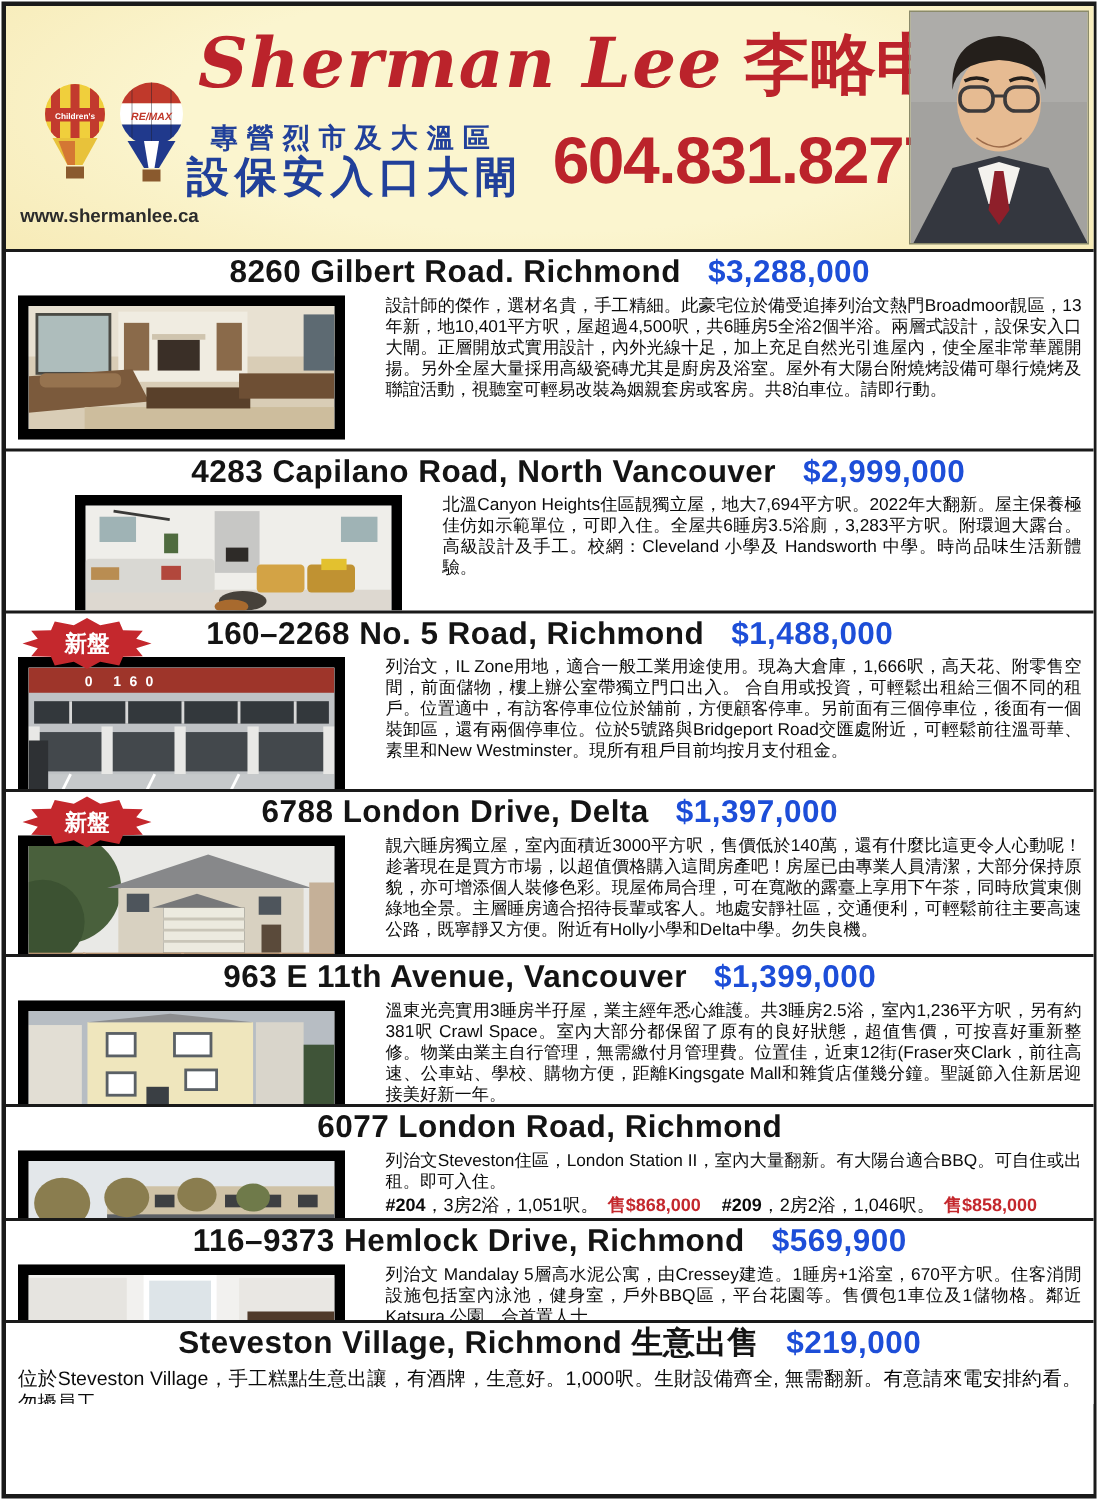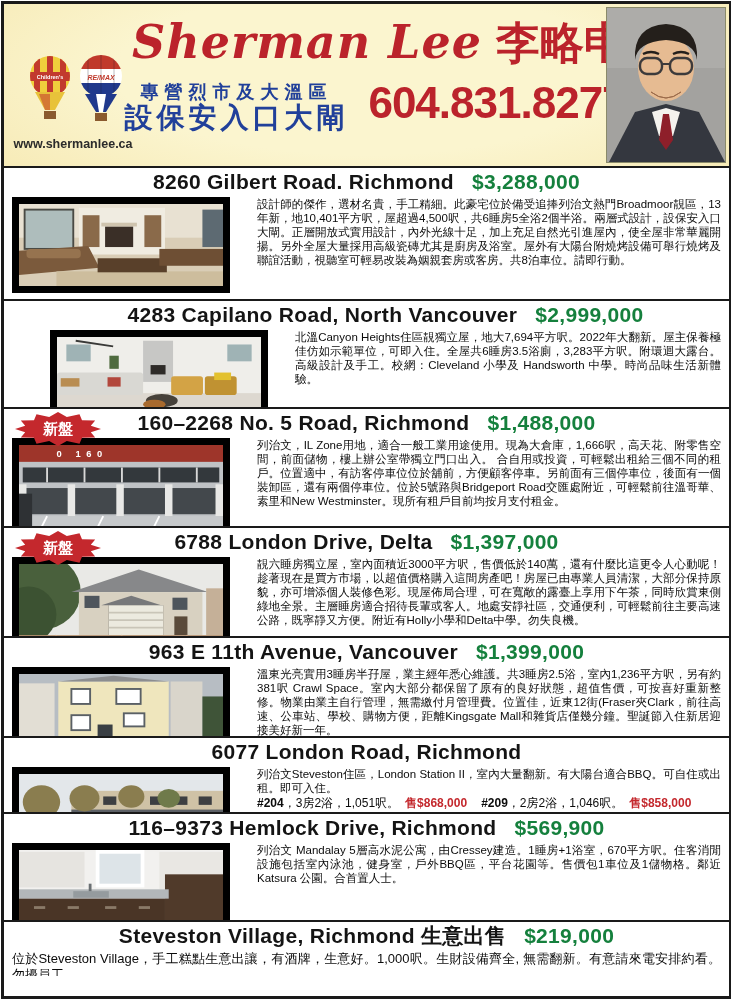--- a/index.html
+++ b/index.html
@@ -6,32 +6,32 @@
   body{width:731px;height:1000px;overflow:hidden;font-family:"Liberation Sans",sans-serif;}
   .page{width:731px;height:998px;box-sizing:border-box;border:3px solid #1a1a1a;background:#fff;display:flex;flex-direction:column;margin:1px;}
   
   .header{flex:none;height:162px;position:relative;background:radial-gradient(115% 170% at 50% 42%, #fbf5cf 30%, #f6e9b3 60%, #eed292 82%, #e2bc6e 100%);border-bottom:2px solid #1a1a1a;}
   .logos{position:absolute;left:22px;top:50px;display:flex;gap:2px;}
   .logos svg{display:block;}
   .website{position:absolute;left:4px;top:133px;width:130px;text-align:center;font-size:12.5px;font-weight:bold;color:#2b2b2b;}
   .name-row{position:absolute;left:128px;top:10px;width:482px;display:flex;justify-content:flex-start;align-items:baseline;gap:14px;white-space:nowrap;}
   .name-en{font-family:"DejaVu Serif",serif;font-style:italic;font-weight:bold;font-size:46px;color:#bb232b;letter-spacing:1px;}
   .name-zh{font-size:44px;font-weight:bold;color:#bb232b;font-family:"DejaVu Sans",sans-serif;}
-  .sub-row{position:absolute;left:132px;top:78px;width:478px;display:flex;align-items:flex-start;gap:20px;justify-content:center;}
+  .sub-row{position:absolute;left:132px;top:78px;width:478px;display:flex;align-items:center;gap:20px;justify-content:center;}
   .tagline{color:#21409a;font-weight:bold;text-align:center;line-height:1.12;white-space:nowrap;}
   .tagline .t1{font-size:18px;letter-spacing:6px;}
   .tagline .t2{font-size:28px;letter-spacing:4px;}
   .phone{font-size:44px;font-weight:bold;color:#bb232b;line-height:.95;letter-spacing:-1px;white-space:nowrap;}
   .portrait{position:absolute;right:3px;top:3px;width:118px;height:154px;border:1px solid #8a8a6a;}
   .portrait svg{display:block;width:100%;height:100%;}
   
   .listing{flex:none;position:relative;box-sizing:border-box;border-top:2px solid #1a1a1a;padding:2px 8px 3px;overflow:hidden;background:#fff;}
   .listing:first-of-type{border-top:none;}
   .title{margin:0;text-align:center;font-size:21px;line-height:1.12;font-weight:bold;color:#141414;letter-spacing:.3px;white-space:nowrap;}
-  .title .price{color:#15803d;margin-left:18px;}
+  .title .price{color:#1d4ed8;margin-left:18px;}
   .lbody{display:flex;gap:27px;margin-top:3px;align-items:flex-start;height:calc(100% - 28px);}
   .lbody.no-photo{height:auto;}
   .photo{width:218px;flex:none;border:7px solid #000000;box-sizing:border-box;background:#d8d8d8;overflow:hidden;}
   .photo svg{display:block;width:100%;height:100%;}
   .text-col{flex:1;min-width:0;display:flex;flex-direction:column;}
   .desc{font-size:11.5px;line-height:1.22;color:#0b0b0b;text-align:justify;}
   .units{font-size:12px;color:#0b0b0b;margin-top:auto;padding-bottom:1px;white-space:nowrap;}
   .units .unit{margin-right:14px;}
   .units b{font-weight:bold;}
   .units .red{color:#c4282d;font-weight:bold;margin-left:6px;}
@@ -347,21 +347,21 @@
               </g>
             </svg>
           </div>
       <div class="text-col">
         <div class="desc">列治文Steveston住區，London Station II，室內大量翻新。有大陽台適合BBQ。可自住或出租。即可入住。</div>
         <div class="units"><span class="unit"><b>#204</b><span>，3房2浴，1,051呎。</span><b class="red">售$868,000</b></span><span class="unit"><b>#209</b><span>，2房2浴，1,046呎。</span><b class="red">售$858,000</b></span></div>
       </div>
     </div>
   </section>
 
-  <section class="listing" style="height: 108px;">
+  <section class="listing" style="height: 68px;">
 
     <h2 class="title"><span class="addr">116–9373 Hemlock Drive, Richmond</span><span class="price">$569,900</span></h2>
     <div class="lbody">
       <div class="photo">
             <svg viewBox="0 0 218 88" preserveAspectRatio="none">
 <rect width="218" height="88" fill="#f2f1ef"></rect>
               <rect x="84" y="2" width="48" height="36" fill="#dde4e8"></rect>
               <rect x="84" y="2" width="48" height="36" fill="none" stroke="#fff" stroke-width="4"></rect>
 <rect x="150" y="2" width="68" height="40" fill="#e9e7e3"></rect>
               <rect x="156" y="26" width="62" height="62" fill="#503a2a"></rect>

